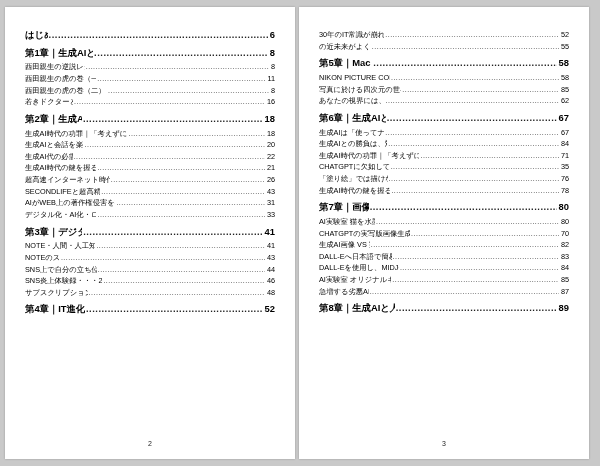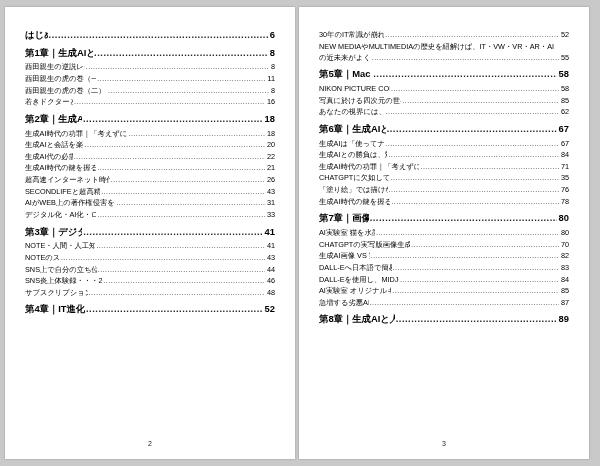--- a/index.html
+++ b/index.html
@@ -232,23 +232,20 @@
   <div class="gutter"></div>
 
   <div class="page page-right">
     <ul class="toc" id="toc-right">
         <li class="toc-entry lvl-item">
           <span class="label">30年のIT常識が崩れる時代へ突入</span>
           <span class="leader">........................................................................................................................</span>
           <span class="pageno">52</span>
         </li>
         <li class="toc-entry lvl-item">
-          <span class="label">NEW MEDIAやMULTIMEDIAの歴史を紐解けば、IT・VW・VR・AR・AI</span>
-        </li>
-        <li class="toc-entry lvl-item">
           <span class="label">の近未来がよく見える。</span>
           <span class="leader">........................................................................................................................</span>
           <span class="pageno">55</span>
         </li>
         <li class="toc-entry lvl-chapter">
           <span class="label">第5章｜Macと写真の世界</span>
           <span class="leader">........................................................................................................................</span>
           <span class="pageno">58</span>
         </li>
         <li class="toc-entry lvl-item">

